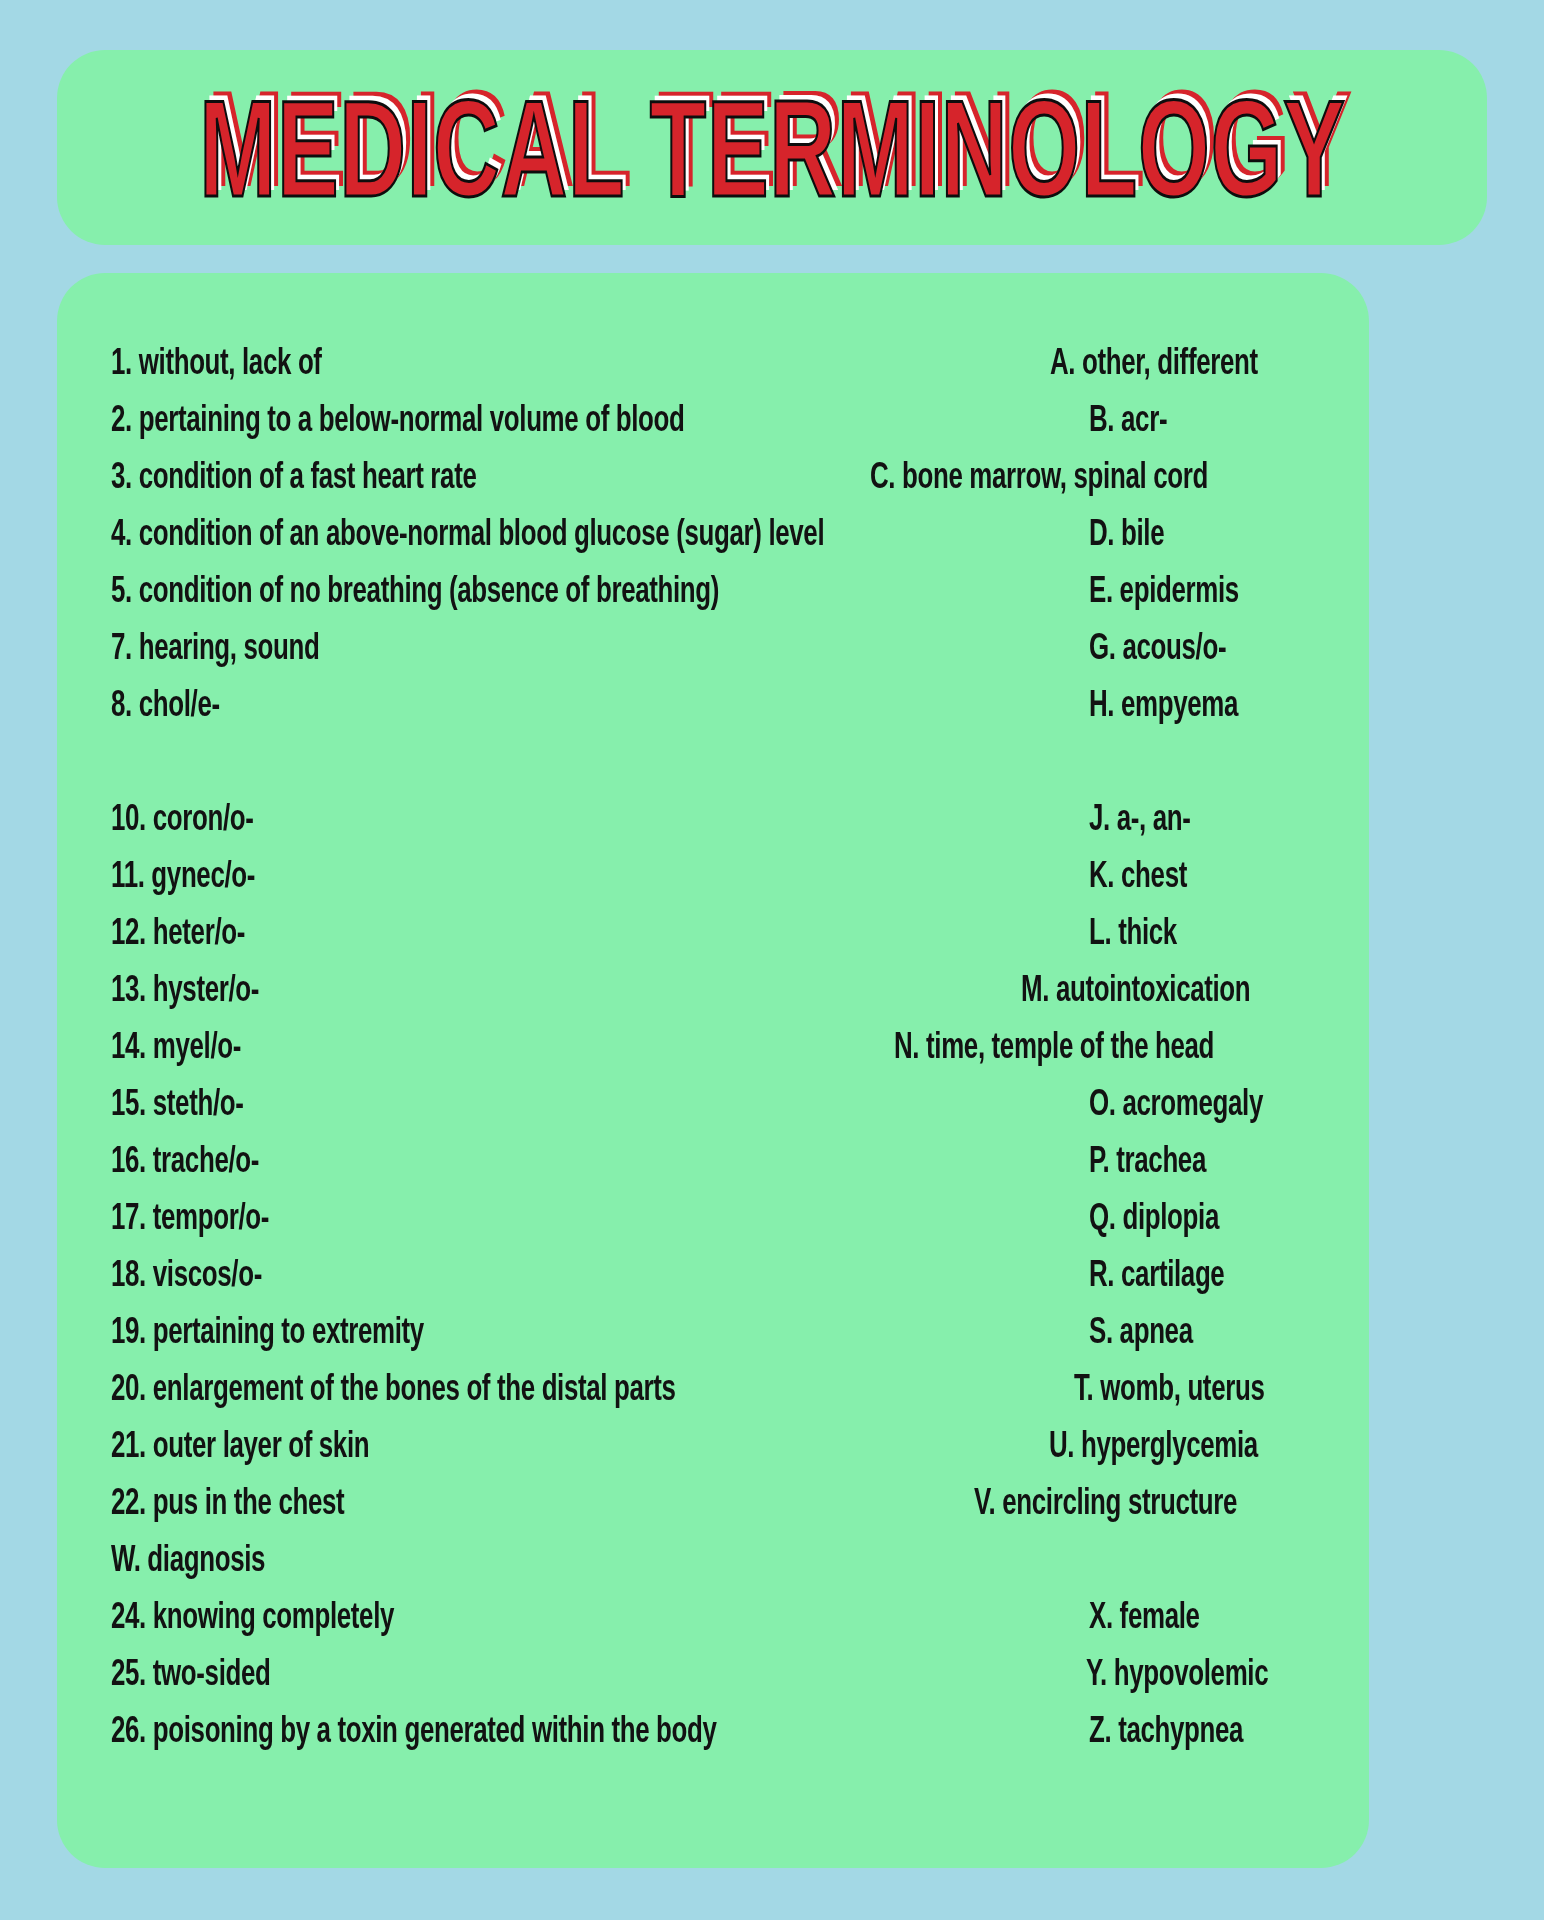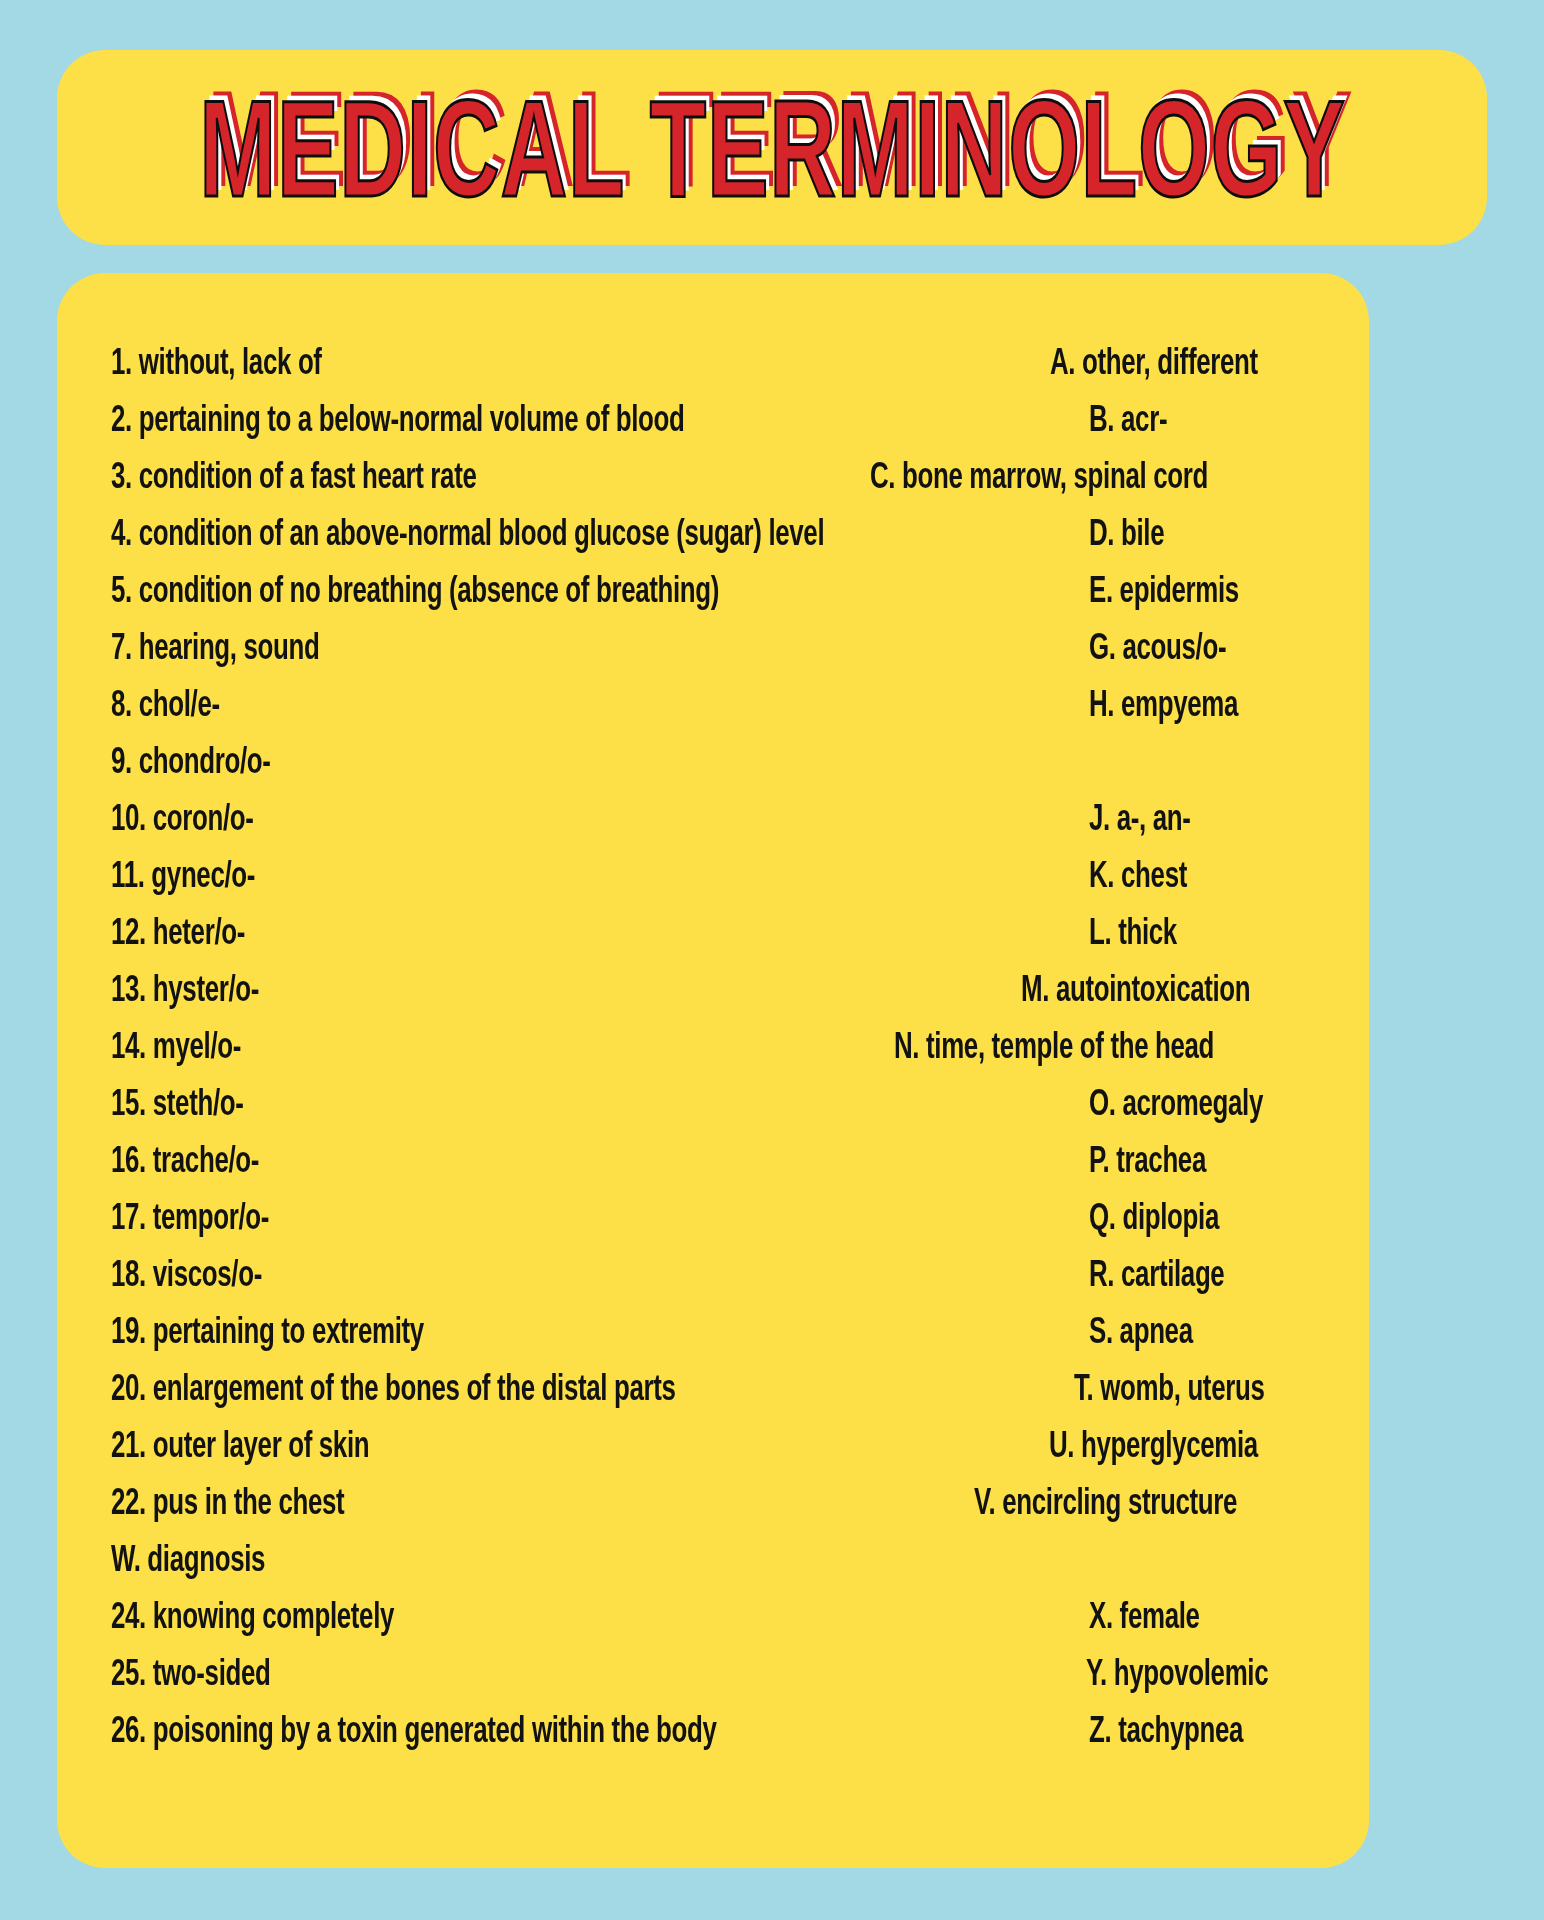--- a/index.html
+++ b/index.html
@@ -6,21 +6,21 @@
   body {
     width: 1544px;
     height: 1920px;
     position: relative;
     background: #a3d8e5;
     font-family: "Liberation Sans", sans-serif;
     overflow: hidden;
   }
   .card {
     position: absolute;
-    background: #fde047;
+    background: #86efac;
     border-radius: 48px;
   }
   .title-card {
     left: 57px;
     top: 50px;
     width: 1430px;
     height: 195px;
     display: flex;
     align-items: center;
     justify-content: center;
@@ -109,21 +109,20 @@
     <div class="cell q"><span class="tx">7. hearing, sound</span></div>
     <div class="cell a"><span class="tx">G. acous/o-</span></div>
   </div>
 
   <div class="row">
     <div class="cell q"><span class="tx">8. chol/e-</span></div>
     <div class="cell a"><span class="tx">H. empyema</span></div>
   </div>
 
   <div class="row">
-    <div class="cell q"><span class="tx">9. chondro/o-</span></div>
   </div>
 
   <div class="row">
     <div class="cell q"><span class="tx">10. coron/o-</span></div>
     <div class="cell a"><span class="tx">J. a-, an-</span></div>
   </div>
 
   <div class="row">
     <div class="cell q"><span class="tx">11. gynec/o-</span></div>
     <div class="cell a"><span class="tx">K. chest</span></div>

